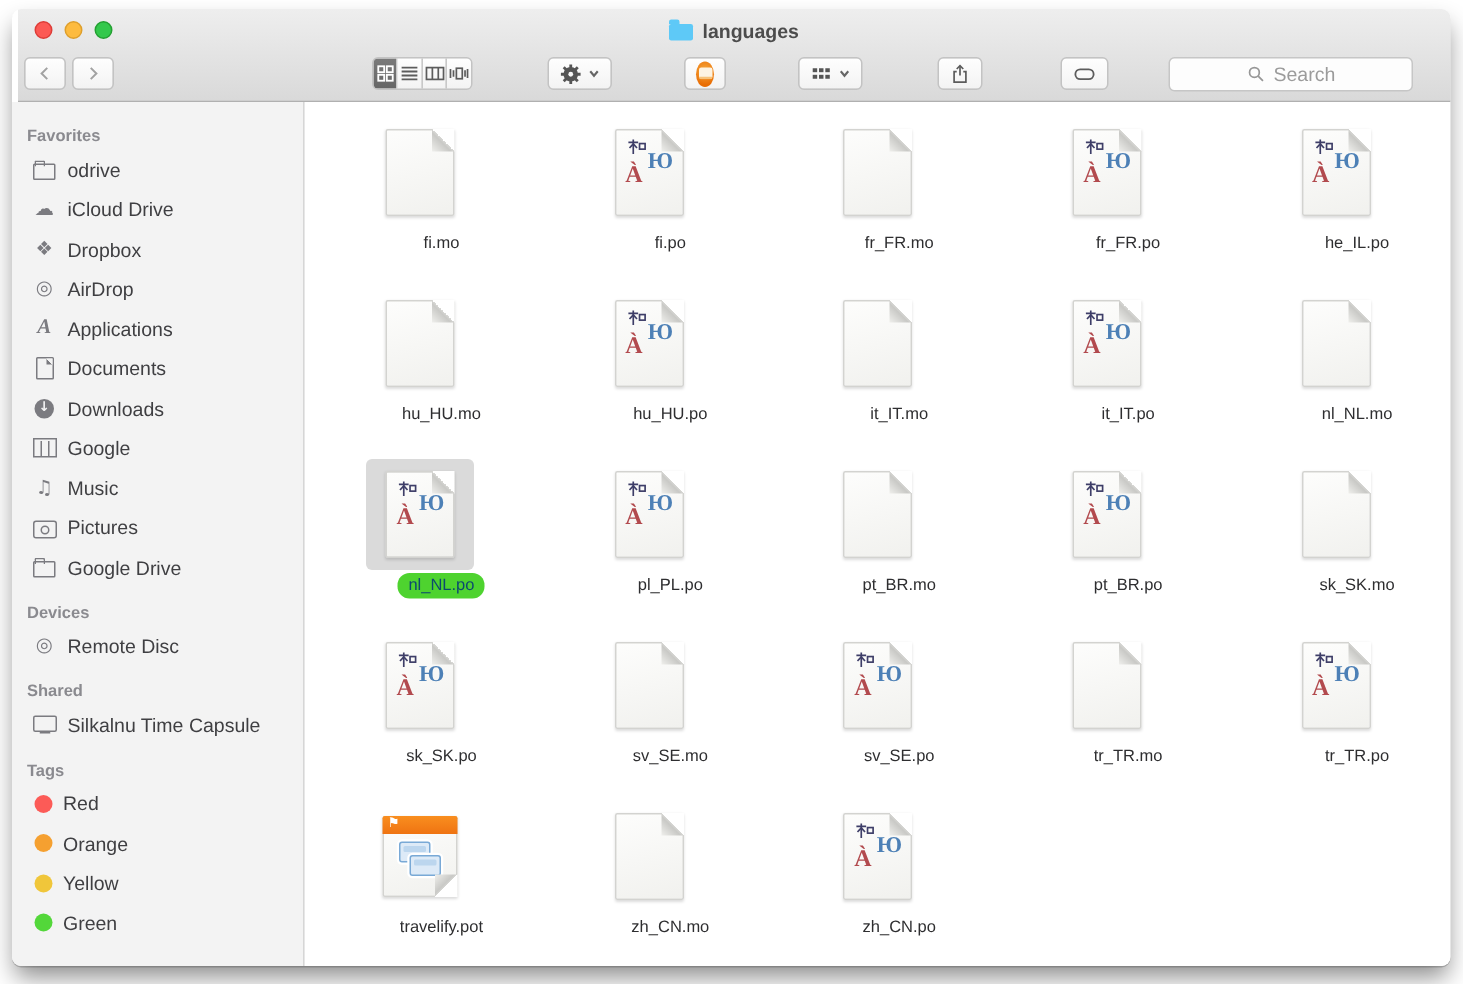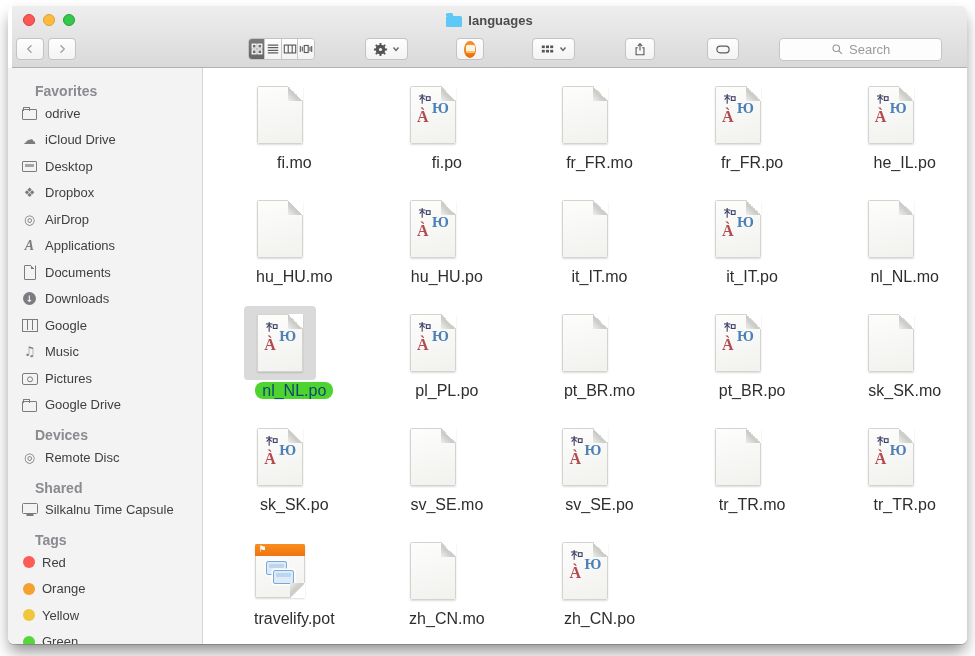--- a/index.html
+++ b/index.html
@@ -44,21 +44,21 @@
   .arrange { margin-left:8px; width:46px; }
   .share { margin-left:10px; width:34px; }
   .tagbtn { margin-left:12px; width:44px; }
   .search { margin-left:auto; margin-right:25px; width:288px; height:23px; background:#fdfdfd;
             border:1px solid #c6c6c6; border-radius:4px; display:flex; align-items:center;
             justify-content:center; gap:5px; color:#9b9b9b; font-size:13px; }
 
   
   .sidebar { position:absolute; left:0; top:62px; bottom:0; width:195px; background:#f3f3f3;
              border-right:1px solid #d6d6d6; overflow:hidden; padding-top:14px; }
-  .sb-header { height:18px; line-height:18px; padding-left:27px; font-size:14px; font-weight:bold;
+  .sb-header { height:18px; line-height:18px; padding-left:10px; font-size:11px; font-weight:bold;
                color:#8a8a8f; }
   .sb-header + .sb-header, .sb-item + .sb-header { margin-top:8px; }
   .sb-item { height:26.5px; display:flex; align-items:center; padding-left:13px; gap:7px;
              font-size:13px; color:#3f3f42; }
   .ic { position:relative; width:17px; height:16px; flex:0 0 17px; display:inline-flex;
         align-items:center; justify-content:center; color:#7b7b80; font-family:"DejaVu Sans",sans-serif;
         font-size:13px; }
   .ic-folder::before { content:""; width:13px; height:9px; border:1px solid currentColor; border-radius:1px; margin-top:3px; }
   .ic-folder::after { content:""; position:absolute; left:2px; top:2px; width:5px; height:3px;
         border:1px solid currentColor; border-bottom:none; border-radius:1px 1px 0 0; }
@@ -80,21 +80,21 @@
   .ic-display::after { content:""; position:absolute; bottom:2px; left:50%; transform:translateX(-50%);
         width:7px; height:1.5px; background:currentColor; }
   .ic-dot { border-radius:50%; width:12px; height:12px; flex:0 0 12px; margin-left:2px; }
 
   
   .content { position:absolute; left:196px; right:0; top:62px; bottom:0; background:#fff; overflow:hidden; }
   .grid { display:grid; grid-template-columns:repeat(5,1fr); grid-auto-rows:114px; padding-top:10px; }
   .cell { display:flex; flex-direction:column; align-items:center; }
   .icon-box { height:74px; width:72px; display:flex; align-items:center; justify-content:center; border-radius:4px; }
   .icon-box.sel { background:#dadada; }
-  .fname { font-size:16px; color:#2e2e30; line-height:15px; padding:1px 7px; border-radius:8px; margin-top:2px;margin-left:28px; }
+  .fname { font-size:11px; color:#2e2e30; line-height:15px; padding:1px 7px; border-radius:8px; margin-top:2px;margin-left:28px; }
 
   .doc { position:relative; width:46px; height:58px;
          background:linear-gradient(165deg,#fdfdfc,#f1f1ee);
          border:1px solid #d3d3d0; border-radius:1.5px; box-shadow:0 1px 2px rgba(0,0,0,.14); }
   .fold { position:absolute; top:-1px; right:-1px; width:15px; height:15px;
           background:linear-gradient(to bottom left,#fff 0,#fff 50%,#d7d7d4 50%,#c9c9c6 58%,#efefec 100%); }
   .fold-br { top:auto; bottom:-1px;
           background:linear-gradient(to top left,#fff 0,#fff 50%,#d7d7d4 50%,#c9c9c6 58%,#efefec 100%); }
   .po-cjk { position:absolute; left:7px; top:5px; }
   .po-latin { position:absolute; left:6px; top:21px; font-family:"Liberation Serif",serif; font-weight:bold;
@@ -254,24 +254,20 @@
       <div class="sb-header">Favorites</div>
       <div class="sb-item">
         <span class="ic ic-folder"></span>
         <span>odrive</span>
       </div>
       <div class="sb-item">
         <span class="ic ic-cloud">☁</span>
         <span>iCloud Drive</span>
       </div>
       <div class="sb-item">
-        <span class="ic ic-desktop"></span>
-        <span>Desktop</span>
-      </div>
-      <div class="sb-item">
         <span class="ic ic-dropbox">❖</span>
         <span>Dropbox</span>
       </div>
       <div class="sb-item">
         <span class="ic ic-airdrop">◎</span>
         <span>AirDrop</span>
       </div>
       <div class="sb-item">
         <span class="ic ic-applications">A</span>
         <span>Applications</span>

